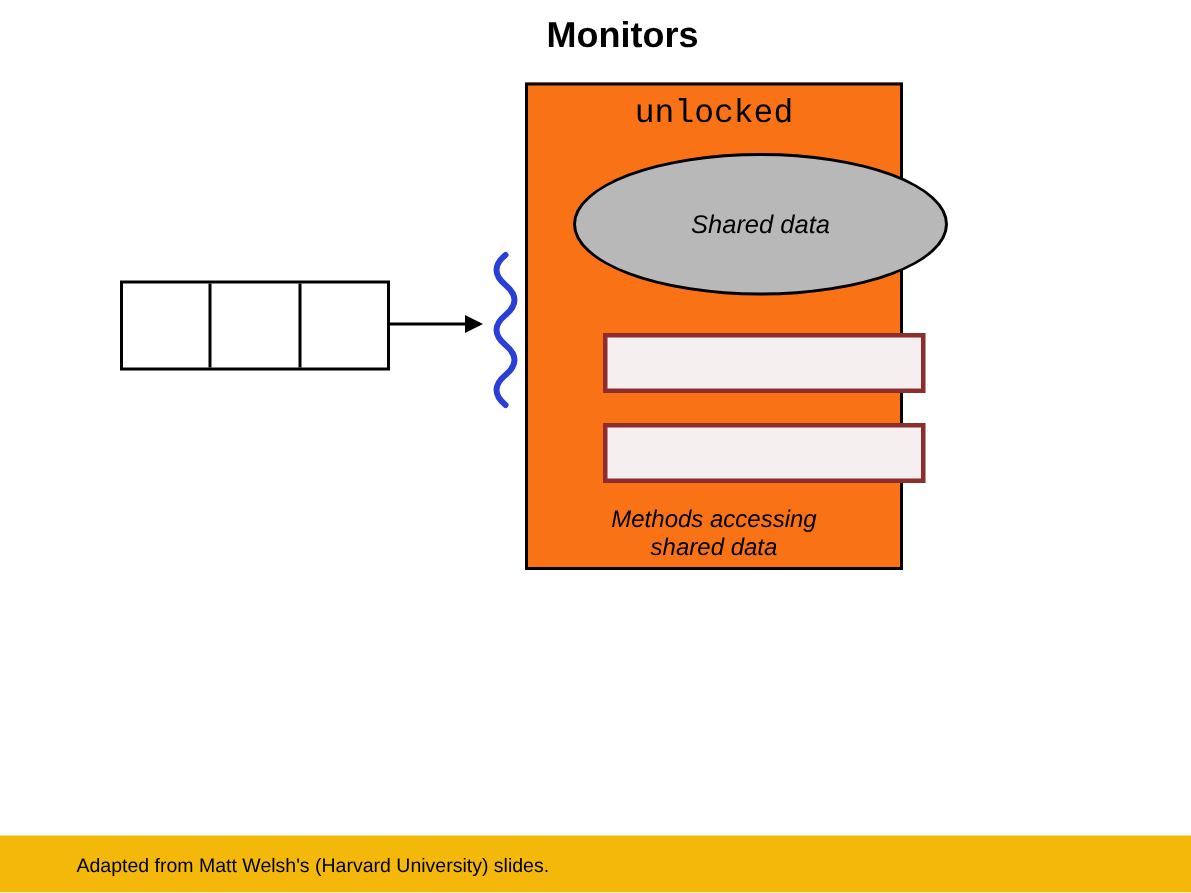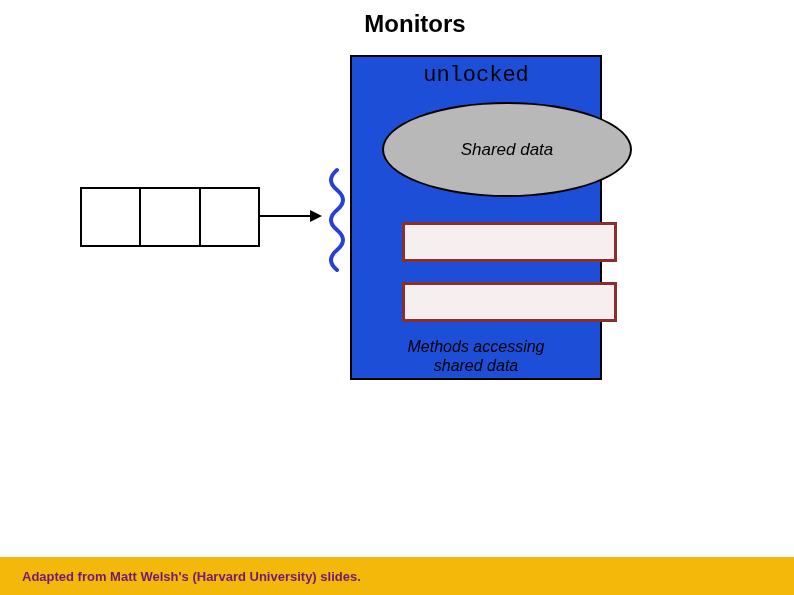--- a/index.html
+++ b/index.html
@@ -1,40 +1,40 @@
 <!DOCTYPE html>
 <html><head>
 <meta charset="utf-8">
 <style>
   * { box-sizing: border-box; margin: 0; padding: 0; }
   html, body { width: 794px; height: 595px; font-family: Arial, Helvetica, sans-serif; background: #fff; }
   .stage { position: relative; width: 794px; height: 595px; overflow: hidden; }
 
   .title { position: absolute; left: 0; right: 0; top: 10px; text-align: center; font-weight: bold; font-size: 24px; margin-left: 36px; }
 
-  .monitor-box { position: absolute; left: 350px; top: 55px; width: 252px; height: 325px; border: 2px solid #000; background: #1d4ed8; }
+  .monitor-box { position: absolute; left: 350px; top: 55px; width: 252px; height: 325px; border: 2px solid #000; background: #f97316; }
   .lockstate { font-family: "Courier New", monospace; font-size: 22px; text-align: center; margin-top: 6px; }
   .shared-ellipse { position: absolute; left: 30px; top: 45px; width: 250px; height: 95px; background: #b8b8b8; border: 2px solid #000; border-radius: 50%; display: flex; align-items: center; justify-content: center; }
   .shared-ellipse span { font-style: italic; font-size: 17px; }
   .method-rect { position: absolute; left: 50px; width: 215px; height: 40px; background: #f5eff0; border: 3px solid #8b2e2e; }
   .method-rect.r1 { top: 165px; }
   .method-rect.r2 { top: 225px; }
   .methods-label { position: absolute; left: 0; right: 0; top: 280px; text-align: center; font-style: italic; font-size: 16px; line-height: 1.2; }
 
   .queue { position: absolute; left: 80px; top: 187px; width: 180px; height: 60px; border: 2px solid #000; display: flex; }
   .queue .cell { flex: 1; border-right: 2px solid #000; }
   .queue .cell:last-child { border-right: none; }
 
   .arrow { position: absolute; left: 260px; top: 215px; width: 60px; height: 2px; background: #000; }
   .arrow::after { content: ""; position: absolute; right: -2px; top: -5px; border-left: 12px solid #000; border-top: 6px solid transparent; border-bottom: 6px solid transparent; }
 
   .squiggle { position: absolute; left: 322px; top: 165px; }
 
   .credit-bar { position: absolute; left: 0; right: 0; bottom: 0; height: 38px; background: #f3b80a; display: flex; align-items: center; padding-left: 22px; }
-  .credit-bar span { font-size: 13px; font-weight: bold; color: #701a75; }
+  .credit-bar span { font-size: 13px; font-weight: normal; color: #000000; margin-left: 29px; }
 </style>
 </head>
 <body>
 
 <div class="stage">
 
   <div class="title">Monitors</div>
 
   <div class="queue">
     <div class="cell"></div>

